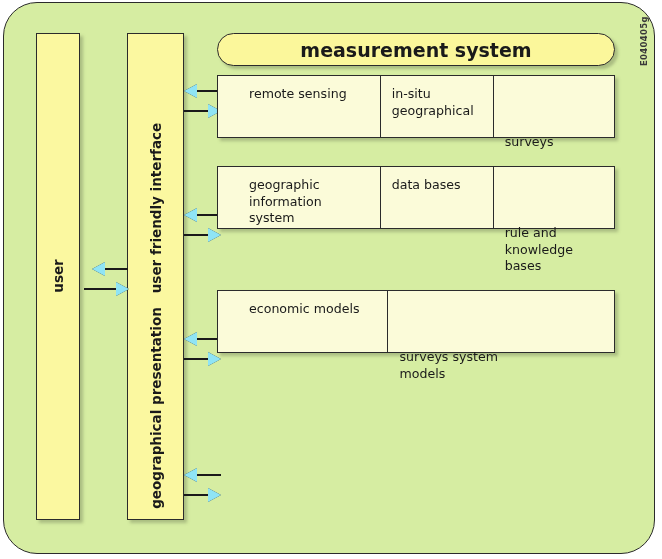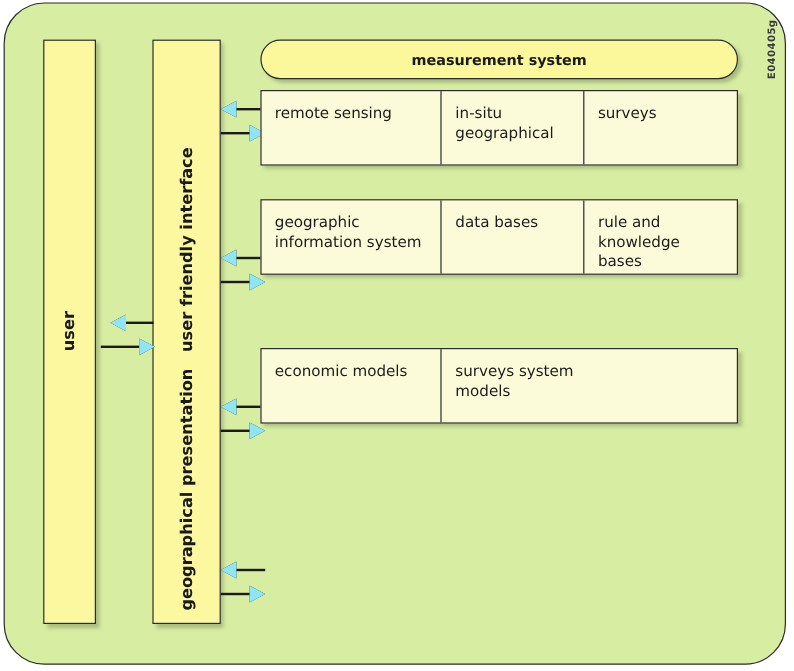--- a/index.html
+++ b/index.html
@@ -121,56 +121,56 @@
     background: #fbf79b;
     border: 1.3px solid #2b2b2b;
     border-radius: 17px;
     box-shadow: 3px 3px 3px rgba(90,100,70,0.35);
     display: flex;
     align-items: center;
     justify-content: center;
   }
   .pill-title {
     font-weight: 700;
-    font-size: 12px;
+    font-size: 19px;
     color: #1a1a1a;
   }
 
   .subrow {
     position: relative;
     box-sizing: border-box;
     margin-top: 9px;
     display: flex;
     background: #fbfbd9;
     border: 1.3px solid #2b2b2b;
     box-shadow: 3px 3px 3px rgba(90,100,70,0.35);
   }
   .cell {
     box-sizing: border-box;
     padding: 10px 9px 8px 11px;
     border-right: 1.3px solid #2b2b2b;
     font-size: 12.6px;
     line-height: 1.33;
     color: #1a1a1a;
   }
-  .cell:last-child { border-right: none; }
+  .cell:last-child { border-right: none; margin-top: 48px; }
 
   
   #group-measurement { top: 33px; }
   #group-information { top: 157px; }
   #group-model       { top: 281px; }
   #group-analysis    { top: 404px; }
 
   #group-measurement .subrow,
   #group-information .subrow,
   #group-model .subrow { height: 63px; }
   #group-analysis .subrow { height: 86px; }
 
   
-  .g3 .cell:nth-child(1){ width: 38%; }
+  .g3 .cell:nth-child(1){ width: 38%; margin-left: 20px; }
   .g3 .cell:nth-child(2){ width: 30%; }
   .g3 .cell:nth-child(3){ width: 32%; }
   
   .g4 .cell { width: 25%; }
 
   
   .conn { position: absolute; height: 2px; background: #1a1a1a; }
   .arrowhead {
     position: absolute;
     width: 0; height: 0;

